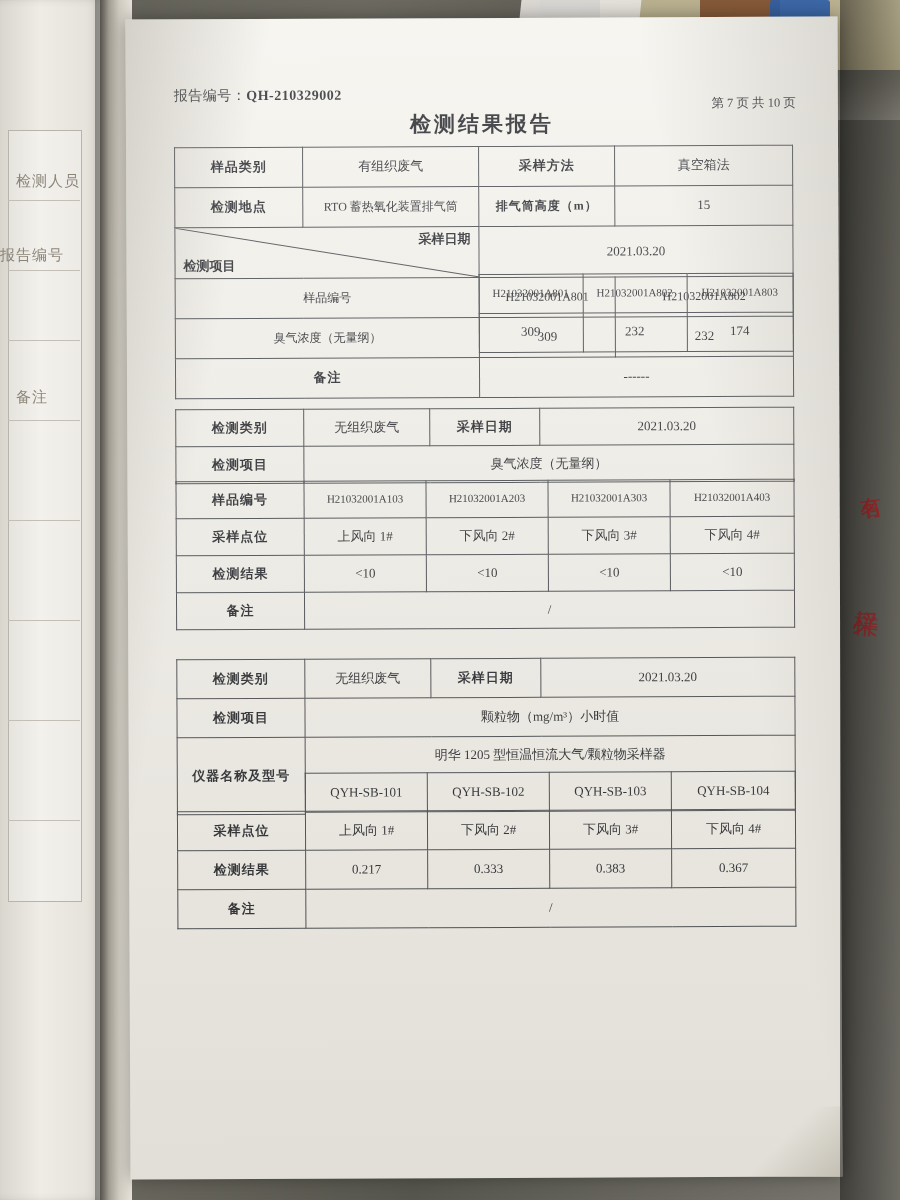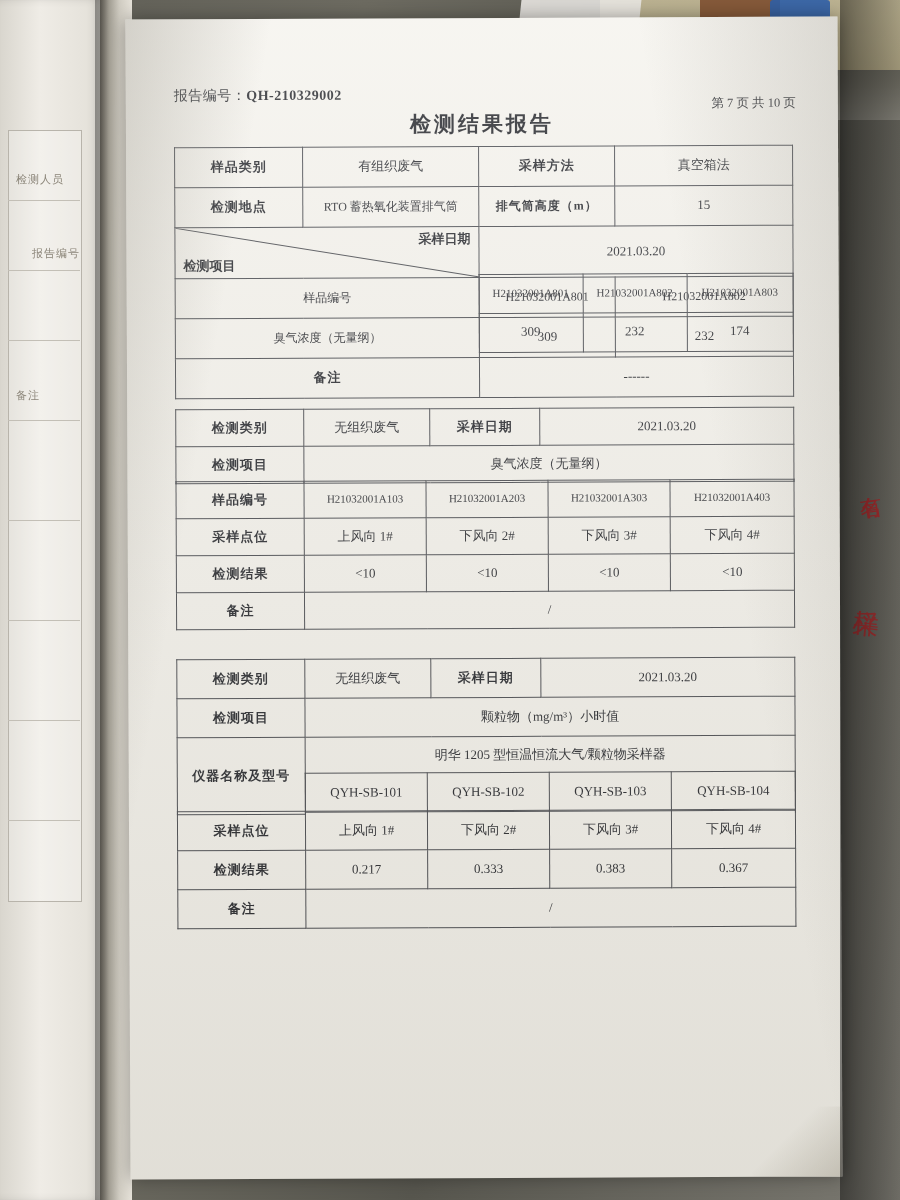--- a/index.html
+++ b/index.html
@@ -24,21 +24,21 @@
   .bg-white-strip{position:absolute;left:520px;top:0;width:120px;height:28px;
       background:#e9e7e2;transform:skewX(-6deg);opacity:.9;}
 
   
   .left-page{position:absolute;left:0;top:0;width:100px;height:1200px;
       background:linear-gradient(90deg,#d9d6ce 0%,#efece6 40%,#e3e0d8 100%);
       box-shadow:inset -6px 0 14px -8px rgba(0,0,0,.45);}
   .left-page-inner{position:absolute;left:8px;top:130px;width:72px;height:770px;
       border:1px solid #b8b4ab;background:rgba(255,255,255,.25);}
   .lp-row{position:absolute;left:8px;width:72px;border-top:1px solid #c3bfb6;}
-  .lp-text{position:absolute;font-size:11px;color:#8b8579;letter-spacing:1px;}
+  .lp-text{position:absolute;font-size:15px;color:#8b8579;letter-spacing:1px;}
 
   
   .gutter{position:absolute;left:100px;top:0;width:32px;height:1200px;
       background:linear-gradient(90deg,#6f6b62 0%,#9c988d 25%,#cfcbc1 60%,#e6e2d9 100%);}
   .gutter2{position:absolute;left:95px;top:0;width:14px;height:1200px;
       background:linear-gradient(90deg,rgba(0,0,0,.35),rgba(0,0,0,0));}
 
   
   .page{position:absolute;left:128px;top:18px;width:712px;height:1160px;
       background:#f4f2ec;
@@ -107,21 +107,21 @@
     <div class="left-page-inner"></div>
     <div class="lp-row" style="top:200px;"></div>
     <div class="lp-row" style="top:270px;"></div>
     <div class="lp-row" style="top:340px;"></div>
     <div class="lp-row" style="top:420px;"></div>
     <div class="lp-row" style="top:520px;"></div>
     <div class="lp-row" style="top:620px;"></div>
     <div class="lp-row" style="top:720px;"></div>
     <div class="lp-row" style="top:820px;"></div>
     <div class="lp-text" style="left:16px;top:172px;">检测人员</div>
-    <div class="lp-text" style="left:32px;top:246px;">报告编号</div>
+    <div class="lp-text" style="left:0;top:246px;">报告编号</div>
     <div class="lp-text" style="left:16px;top:388px;">备注</div>
   </div>
   <div class="gutter"></div>
   <div class="gutter2"></div>
 
   <div class="page">
     <div class="page-content">
 
       <div class="hdr">
         <span>报告编号：</span><b>QH-210329002</b>

